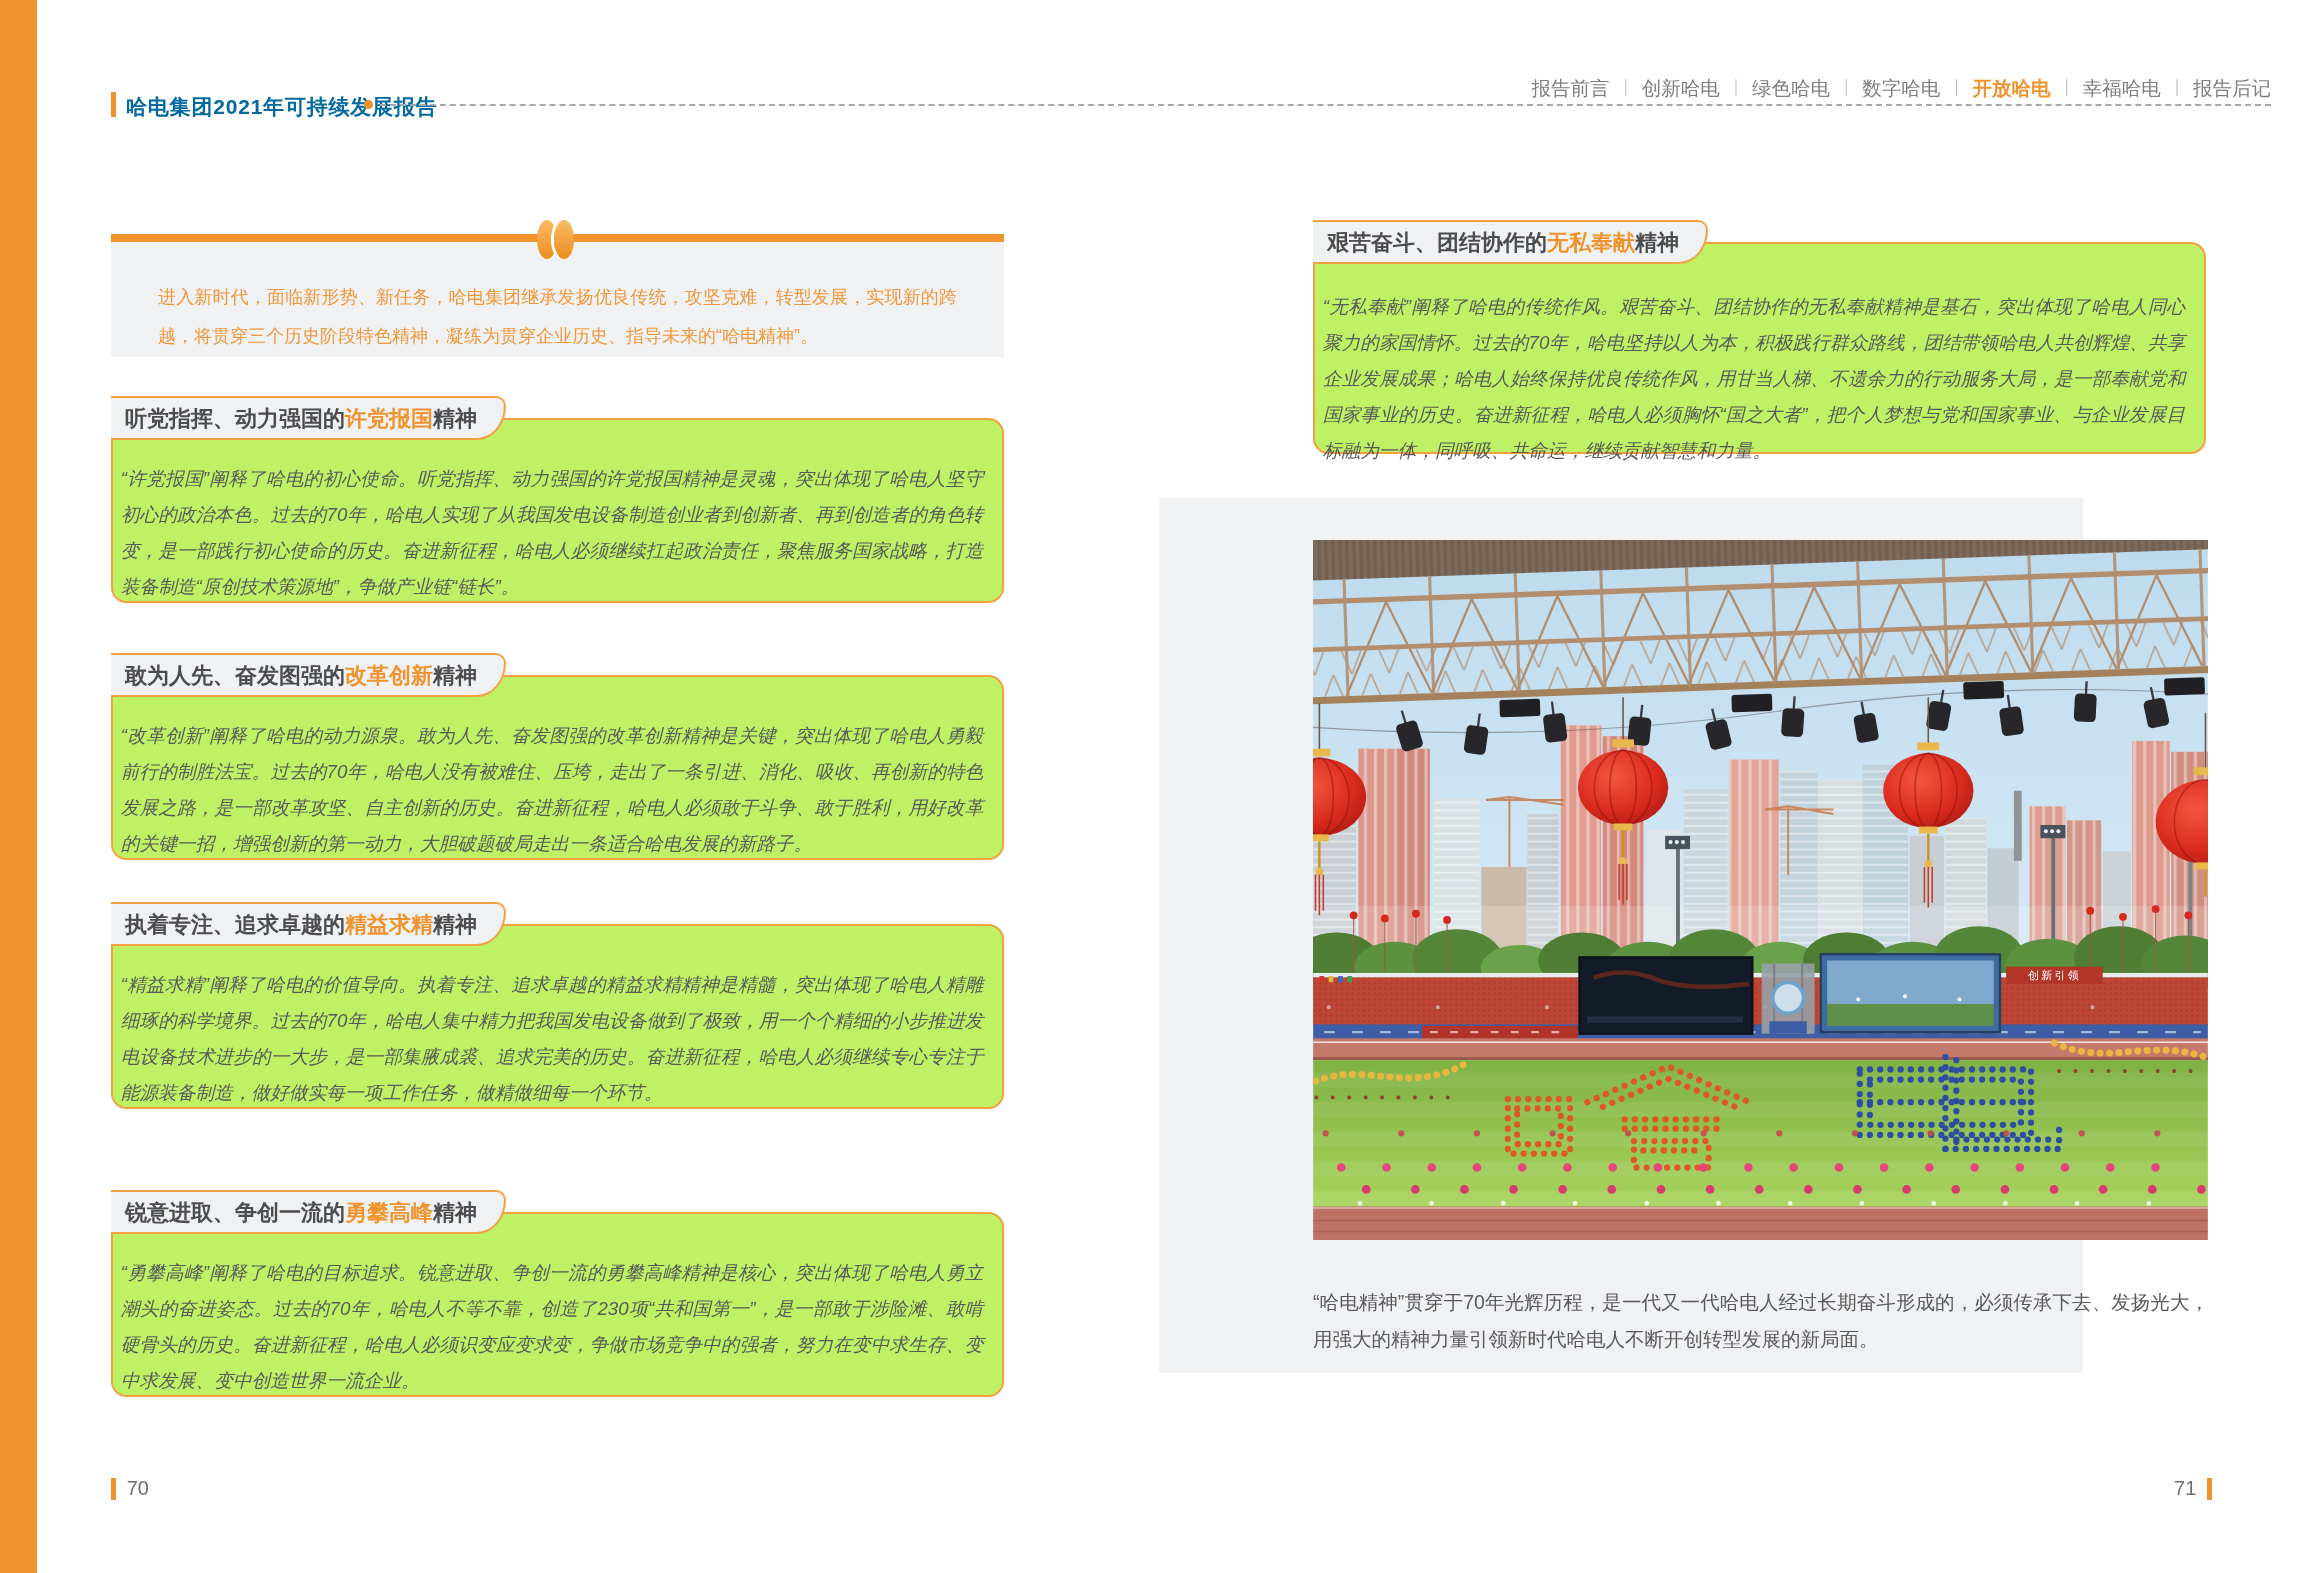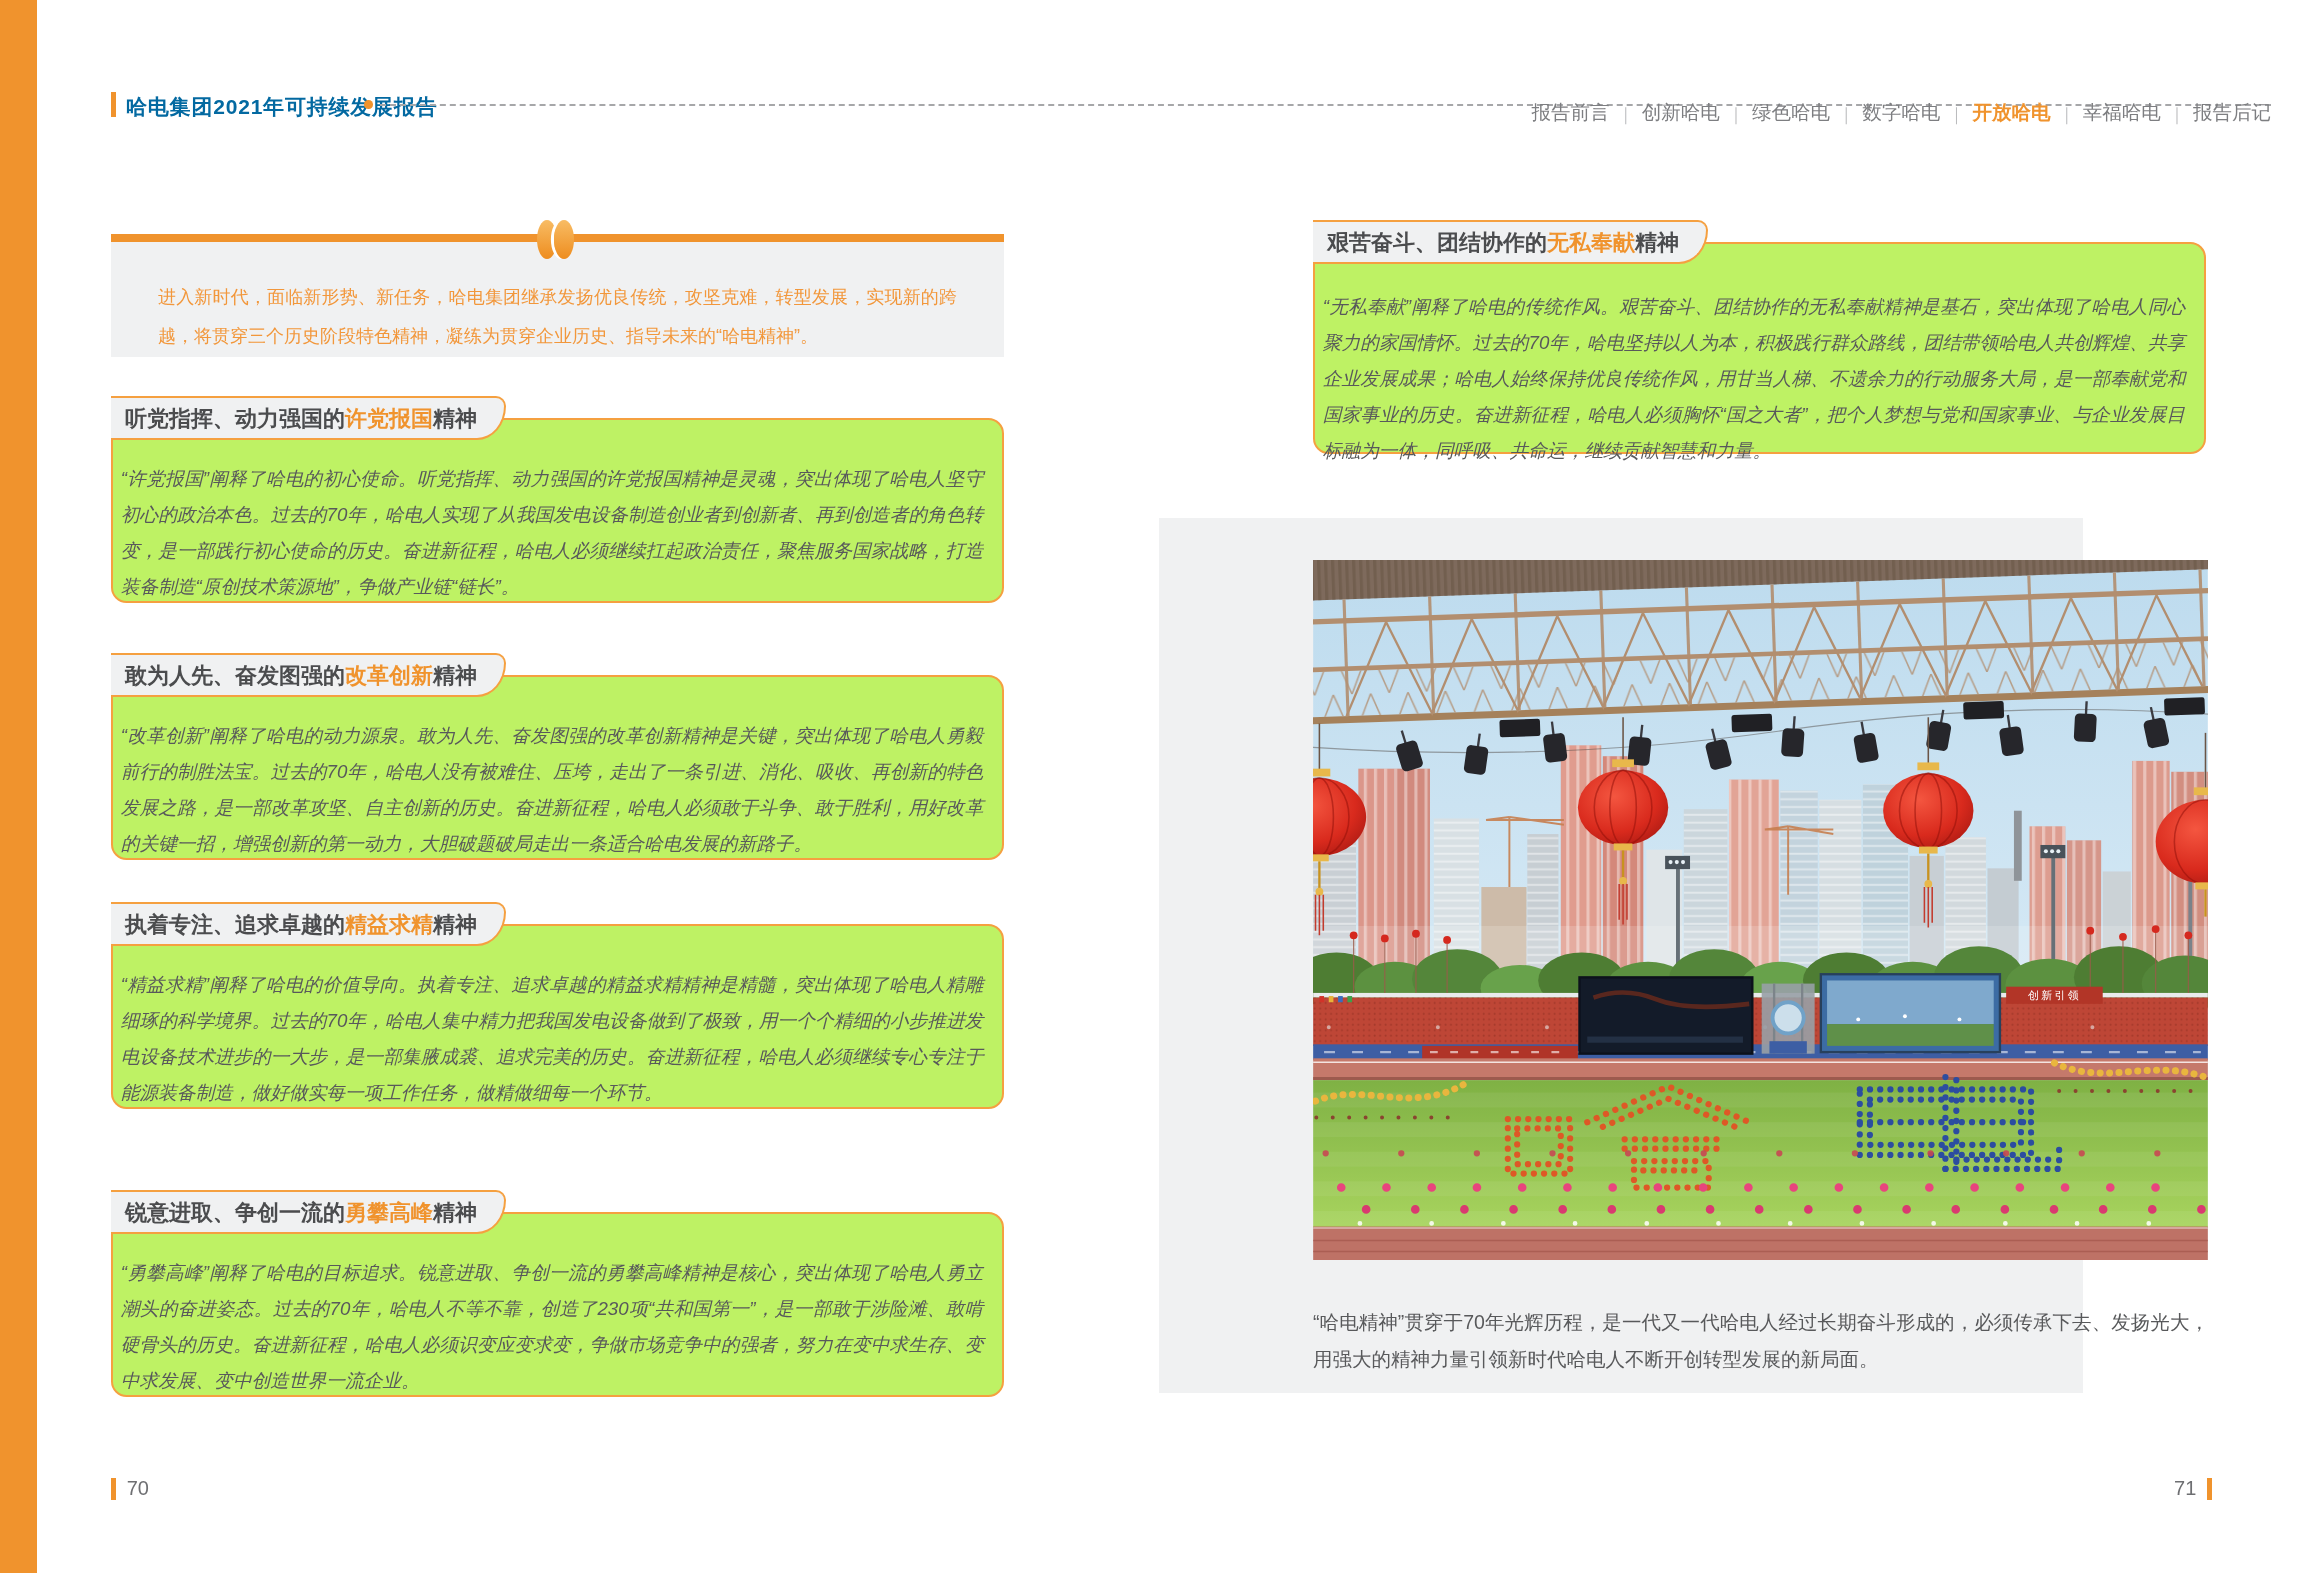--- a/index.html
+++ b/index.html
@@ -8,21 +8,21 @@
     font-family:"Liberation Sans","DejaVu Sans",sans-serif;
     color:var(--body-text,#58595B);
   }
   .edge-strip{position:absolute;left:0;top:0;width:37px;height:1573px;background:var(--accent,#F0932D);}
 
   
   .hdr-bar{position:absolute;left:111px;top:92px;width:4.7px;height:25px;background:var(--accent,#F0932D);}
   .hdr-title{position:absolute;left:126px;top:93px;font-size:21px;font-weight:700;color:#0369a1;letter-spacing:0.8px;}
   .hdr-dot{position:absolute;left:364px;top:100px;width:8.6px;height:8.6px;border-radius:50%;background:var(--accent,#F0932D);}
   .hdr-dash{position:absolute;left:380px;top:104px;width:1891px;border-top:2.3px dashed var(--dash-gray,#A6A7A9);}
-  .hdr-nav{position:absolute;top:99px;right:48px;display:flex;align-items:flex-end;font-size:19.5px;color:var(--nav-gray,#7D7E81);white-space:nowrap;}
+  .hdr-nav{position:absolute;top:75px;right:48px;display:flex;align-items:flex-start;font-size:19.5px;color:var(--nav-gray,#7D7E81);white-space:nowrap;}
   .nav-sep{margin:0 7.8px;color:#BBBCBE;font-size:17px;}
   .nav-item.active{color:var(--accent,#F0932D);font-weight:700;}
 
   
   .intro{position:absolute;left:111px;top:234px;width:893px;height:123px;}
   .intro-bar{position:absolute;left:0;top:0;width:100%;height:7.8px;background:var(--accent,#F0932D);}
   .intro-body{position:absolute;left:0;top:7.8px;width:100%;height:115px;background:var(--panel-gray,#F0F1F2);box-sizing:border-box;padding:20px 31px 0 31px;}
   .intro-body p{margin:16px;font-size:18px;line-height:39px;color:var(--intro-text,#F2973B);text-align:justify;}
   .bean{position:absolute;width:20px;height:39px;border-radius:50%;top:-14px;background:linear-gradient(180deg,#F8BC64,#EE8D1F);z-index:3;}
   .bean-l{left:426px;}
@@ -35,21 +35,21 @@
   .spirit.tall .sbox{height:212px;padding-top:45px;}
   .sbody{margin:0;font-size:18.7px;line-height:36px;color:var(--body-text,#58595B);text-align:justify;}
   .stab{position:absolute;left:0;top:0;height:44px;line-height:41px;z-index:2;display:inline-block;
         background:var(--panel-gray,#F0F1F2);
         border:2.3px solid var(--accent-border,#F5A040);border-left:none;
         border-radius:0 12.5px 36px 0 / 0 12.5px 42px 0;
         padding:0 26.5px 0 14px;font-size:22px;font-weight:700;color:var(--title-text,#4B4C4E);box-sizing:border-box;white-space:nowrap;}
   .stab .hl{color:var(--accent,#F0932D);}
 
   
-  .photo-panel{position:absolute;left:1159px;top:518px;width:924px;height:875px;background:var(--panel-gray,#F0F1F2);}
+  .photo-panel{position:absolute;left:1159px;top:498px;width:924px;height:875px;background:var(--panel-gray,#F0F1F2);}
   .photo{position:absolute;left:154px;top:42px;width:895px;height:700px;overflow:hidden;}
   .photo svg{display:block;}
   .caption{position:absolute;left:154px;top:786px;width:896px;margin:0;font-size:19.5px;line-height:37px;color:var(--body-text,#58595B);text-align:justify;}
 
   
   .pg{position:absolute;top:1477px;display:flex;align-items:center;font-size:20px;color:#6E6F72;justify-content:flex-end;}
   .pg .bar{width:4.7px;height:22px;background:var(--accent,#F0932D);}
   .pg-left{left:111px;}
   .pg-left .num{margin-left:11px;}
   .pg-right{right:107px;}

